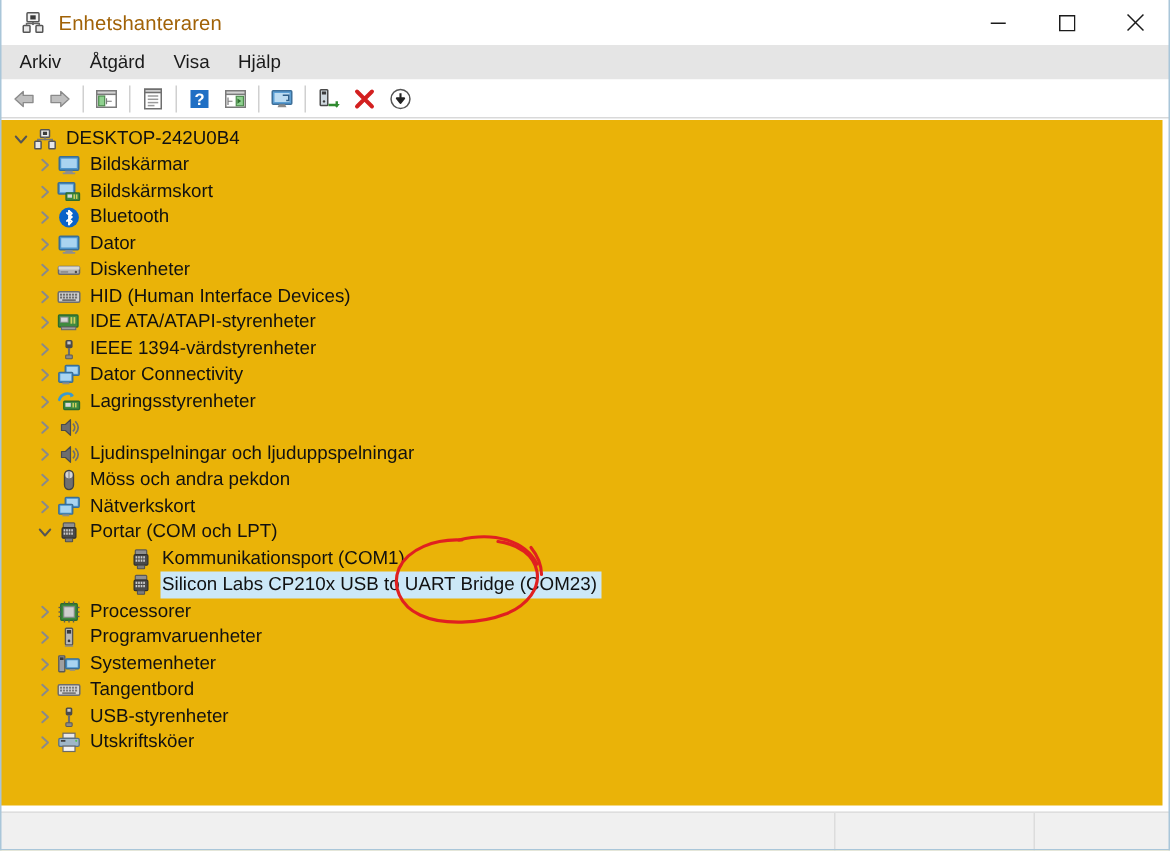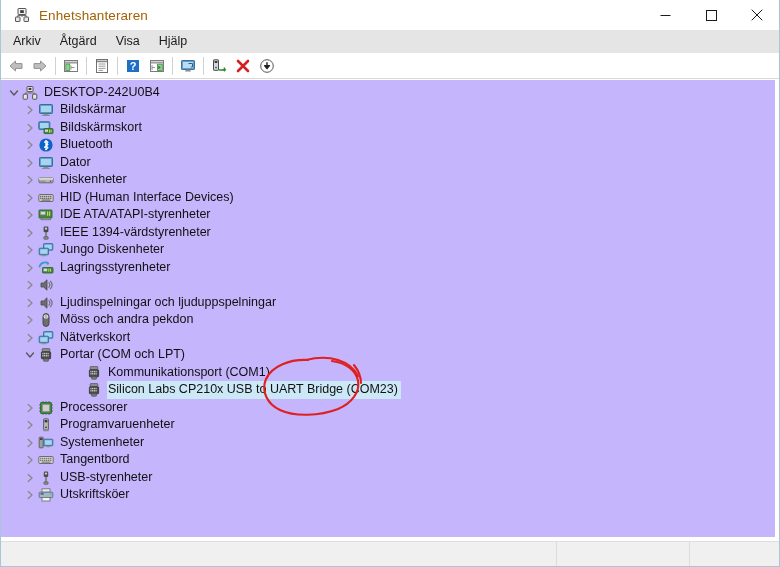--- a/index.html
+++ b/index.html
@@ -74,21 +74,21 @@
   .tsep {
     width: 1px; height: 18px;
     background: #d0d0d0;
     margin: 0 3px;
   }
   .toolpad { width: 4px; }
   
   .treepane {
     position: absolute; left: 0; top: 80px;
     width: 775px; height: 457px;
-    background: #c4b5fd;
+    background: #eab308;
     overflow: hidden;
   }
   .row {
     height: 17.5px;
     display: flex; align-items: center;
     position: relative;
     white-space: nowrap;
   }
   .row.sel .lbl {
     background: #cce8f7;
@@ -462,21 +462,21 @@
       </span>
       <span class="ico">
         <svg class="gi" viewBox="0 0 16 16">
           <rect x="5.5" y="1.6" width="9.3" height="6.6" rx="0.7" fill="#4e96cd" stroke="#3a6e96" stroke-width="0.9"></rect>
           <rect x="6.5" y="2.6" width="7.3" height="4.6" fill="#a9d4f0"></rect>
           <rect x="1.2" y="6.2" width="9.3" height="6.6" rx="0.7" fill="#4e96cd" stroke="#3a6e96" stroke-width="0.9"></rect>
           <rect x="2.2" y="7.2" width="7.3" height="4.6" fill="#a9d4f0"></rect>
           <rect x="3.6" y="12.9" width="4.6" height="1.3" fill="#8e8e8e"></rect>
         </svg>
       </span>
-      <span class="lbl">Jungo Diskenheter</span>
+      <span class="lbl">Dator Connectivity</span>
     </div>
 
     <div class="row lvl1">
       <span class="chev">
         <svg width="10" height="10" viewBox="0 0 10 10">
             <path d="M3.2 1.5 L7 5 L3.2 8.5" fill="none" stroke="#8a8a8a" stroke-width="1.3" stroke-linecap="round" stroke-linejoin="round"></path>
           </svg>
       </span>
       <span class="ico">
         <svg class="gi" viewBox="0 0 16 16">

